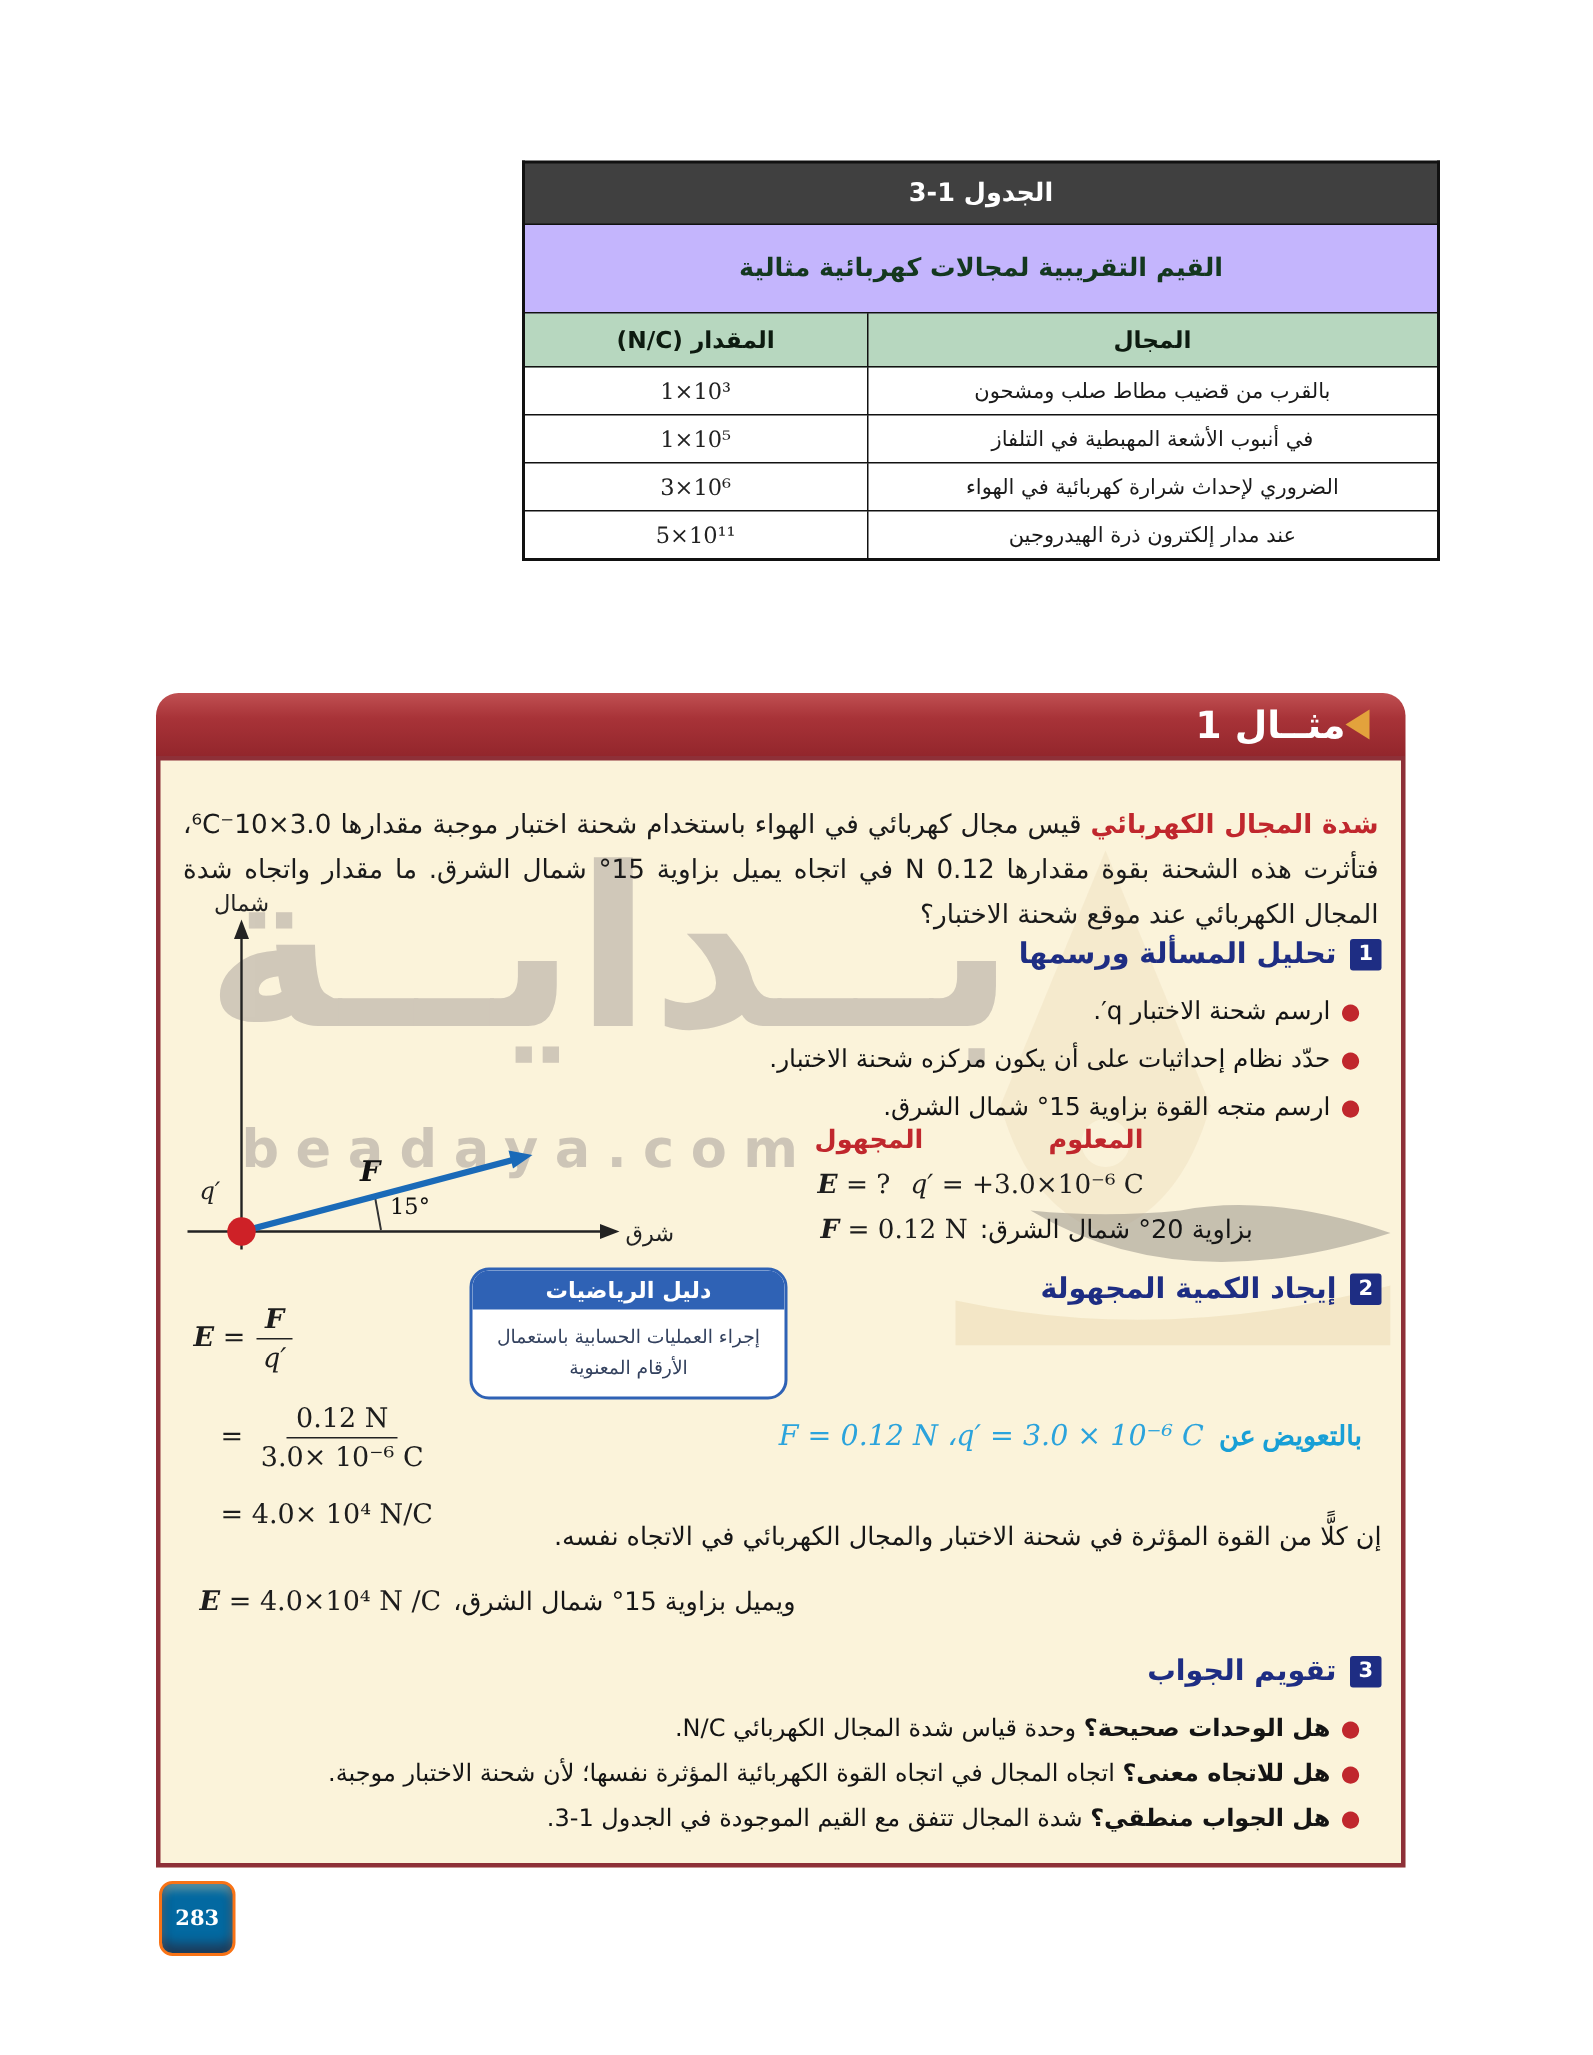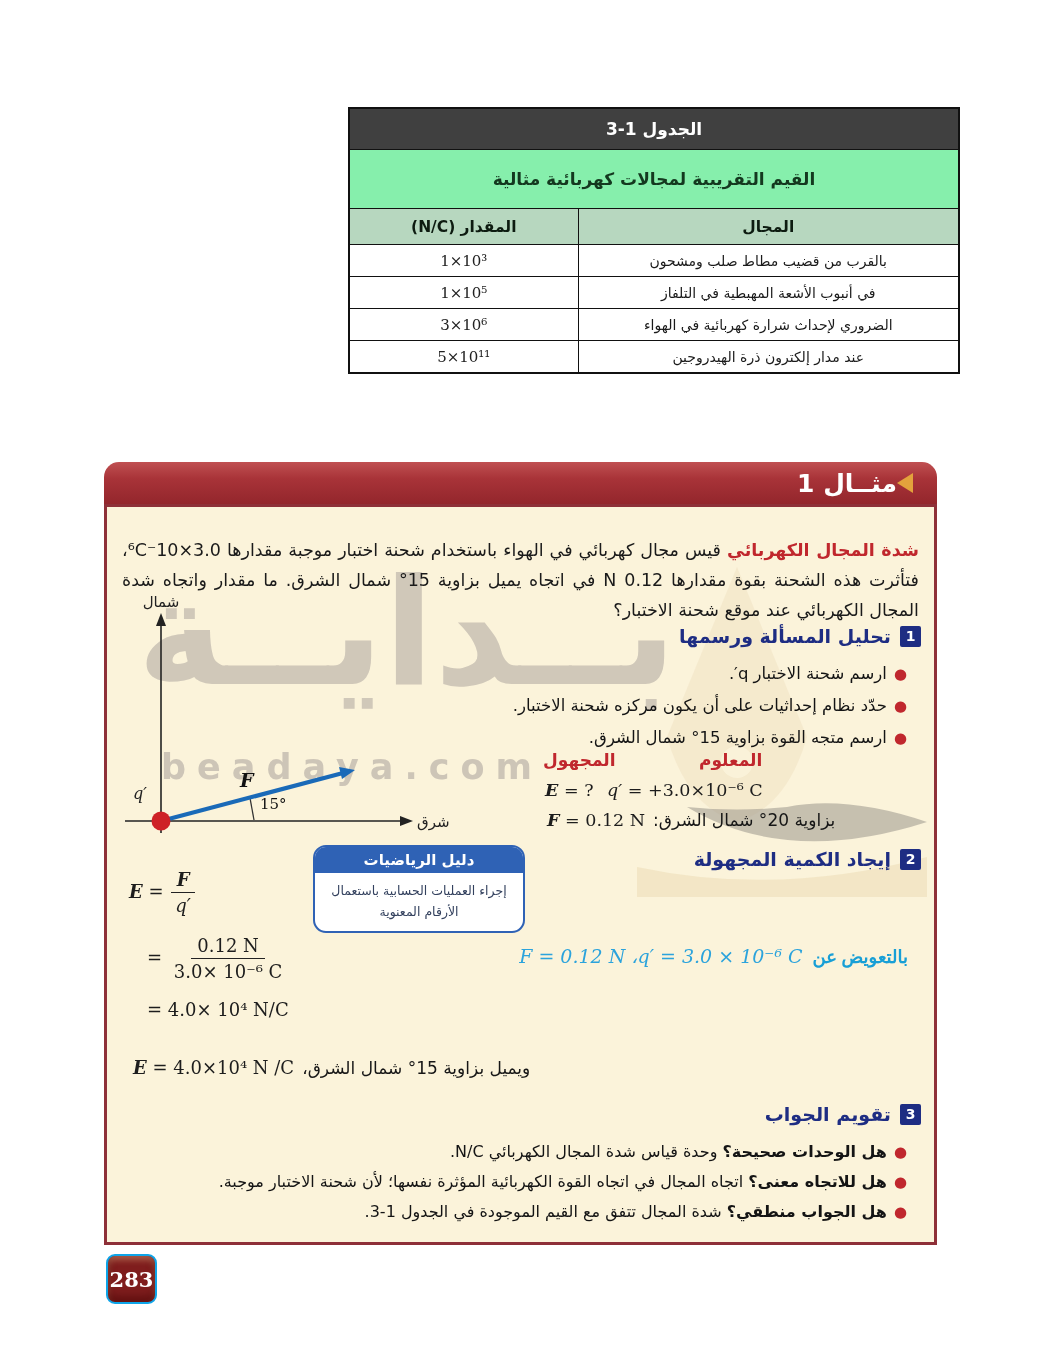--- a/index.html
+++ b/index.html
@@ -4,21 +4,21 @@
 <style>
   html,body{margin:0;padding:0;}
   body{width:1062px;height:1370px;position:relative;background:#ffffff;
        font-family:"DejaVu Sans",sans-serif;overflow:hidden;}
 
   
   .etable{position:absolute;left:348px;top:107px;width:612px;border:2.5px solid #111;
           border-collapse:collapse;direction:rtl;}
   .etable td{border:1.8px solid #111;text-align:center;vertical-align:middle;}
   .t-title{background:#404040;color:#fff;font-weight:bold;font-size:17px;height:38px;}
-  .t-sub{background:#86efac;color:#14381f;font-weight:bold;font-size:17px;height:56px;}
+  .t-sub{background:#c4b5fd;color:#14381f;font-weight:bold;font-size:17px;height:56px;}
   .t-colhead{background:#b7d7bf;color:#0d1b10;font-weight:bold;font-size:15.5px;height:33px;}
   .t-val{font-family:"DejaVu Serif",serif;font-size:15px;color:#222;height:29px;direction:ltr;}
   .t-field{font-size:14px;color:#1a1a1a;}
 
   
   .ex-box{position:absolute;left:104px;top:462px;width:833px;height:783px;}
   .ex-header{position:absolute;left:0;top:0;right:0;height:42px;
              background:linear-gradient(#c05052 0%,#a83338 40%,#93262c 100%);
              border-radius:15px 15px 0 0;display:flex;flex-direction:row;direction:rtl;
              align-items:center;padding:0 24px;box-sizing:border-box;}
@@ -70,23 +70,23 @@
   .tip-b{direction:rtl;text-align:center;font-size:12.5px;line-height:21px;color:#33415e;
          padding:7px 6px 9px 6px;}
 
   .blue-line{display:flex;flex-direction:row;direction:rtl;align-items:baseline;gap:10px;}
   .blue-lab{color:#189fd6;font-weight:bold;font-size:18px;font-family:Liberation Serif, serif;}
   .blue-frm{color:#2ba3dc;font-family:"DejaVu Serif",serif;font-style:italic;font-size:19px;direction:ltr;}
 
   .rtl-line{direction:rtl;font-size:17px;color:#161616;}
 
   
-  .pagebadge{position:absolute;left:106px;top:1254px;width:47px;height:46px;background:#7f1d1d;
-             border:2px solid #0ea5e9;border-radius:9px;color:#fff;display:flex;align-items:center;
-             justify-content:center;font-family:"DejaVu Serif",serif;font-weight:bold;font-size:21px;
+  .pagebadge{position:absolute;left:106px;top:1254px;width:47px;height:46px;background:#0369a1;
+             border:2px solid #f97316;border-radius:9px;color:#fff;display:flex;align-items:center;
+             justify-content:center;font-family:"DejaVu Serif",serif;font-weight:bold;font-size:14px;
              box-shadow:inset 0 -6px 8px rgba(60,0,0,.45), inset 0 4px 6px rgba(255,220,160,.35);}
 </style>
 </head>
 <body>
 
 <table class="etable">
   <tbody>
       <tr>
         <td class="t-title" colspan="2">الجدول ‎3-1‎</td>
       </tr>
@@ -217,20 +217,21 @@
           <span class="frac-d">3.0× 10⁻⁶ C</span>
         </span>
     </div>
     <div class="c math" style="left:40px;top:492px;">= 4.0× 10⁴ N/C</div>
 
     <div class="c blue-line" style="top:438px;right:26px;">
       <span class="blue-lab">بالتعويض عن</span>
       <span class="blue-frm">F = 0.12 N ،q′ = 3.0 × 10⁻⁶ C</span>
     </div>
 
+    <div class="c rtl-line" style="top:508px;right:13px;">إن كلًّا من القوة المؤثرة في شحنة الاختبار والمجال الكهربائي في الاتجاه نفسه.</div>
     <div class="c" style="top:550px;left:26px;display:flex;direction:rtl;gap:8px;align-items:baseline;">
       <span class="rtl-line">ويميل بزاوية 15° شمال الشرق،</span>
       <span class="math" style="font-size:18px;"><span class="vec">E</span> <span>= 4.0×10⁴ N /C</span></span>
     </div>
 
     <div class="c sec" style="top:596px;right:13px;">
       <span class="badge">3</span>
       <span class="sec-title">تقويم الجواب</span>
     </div>
 

